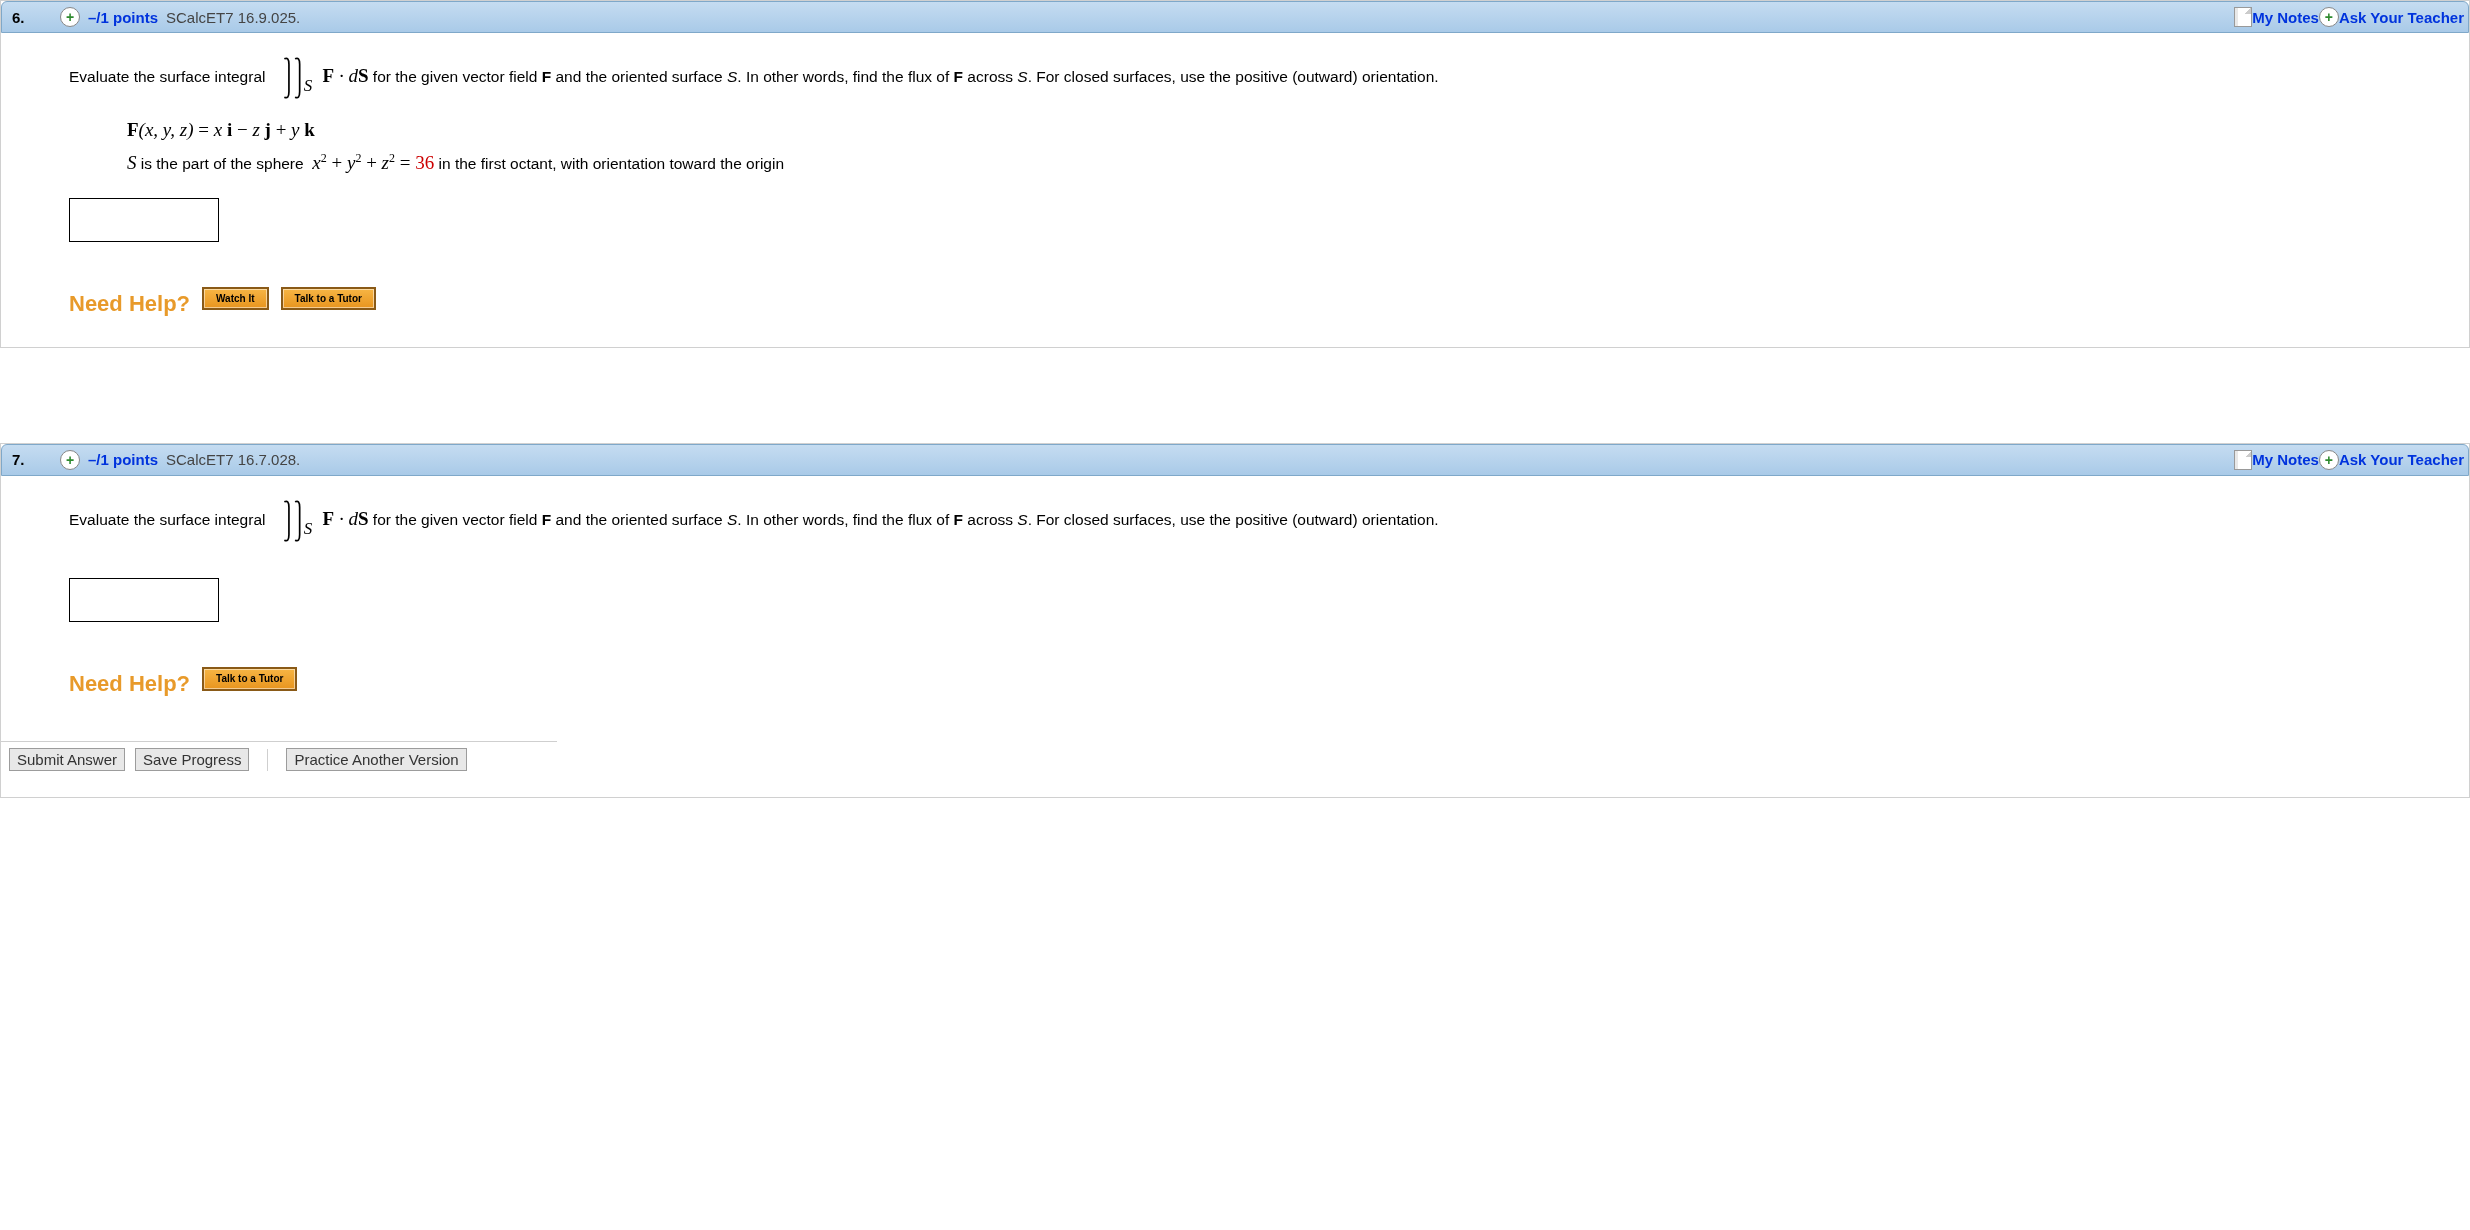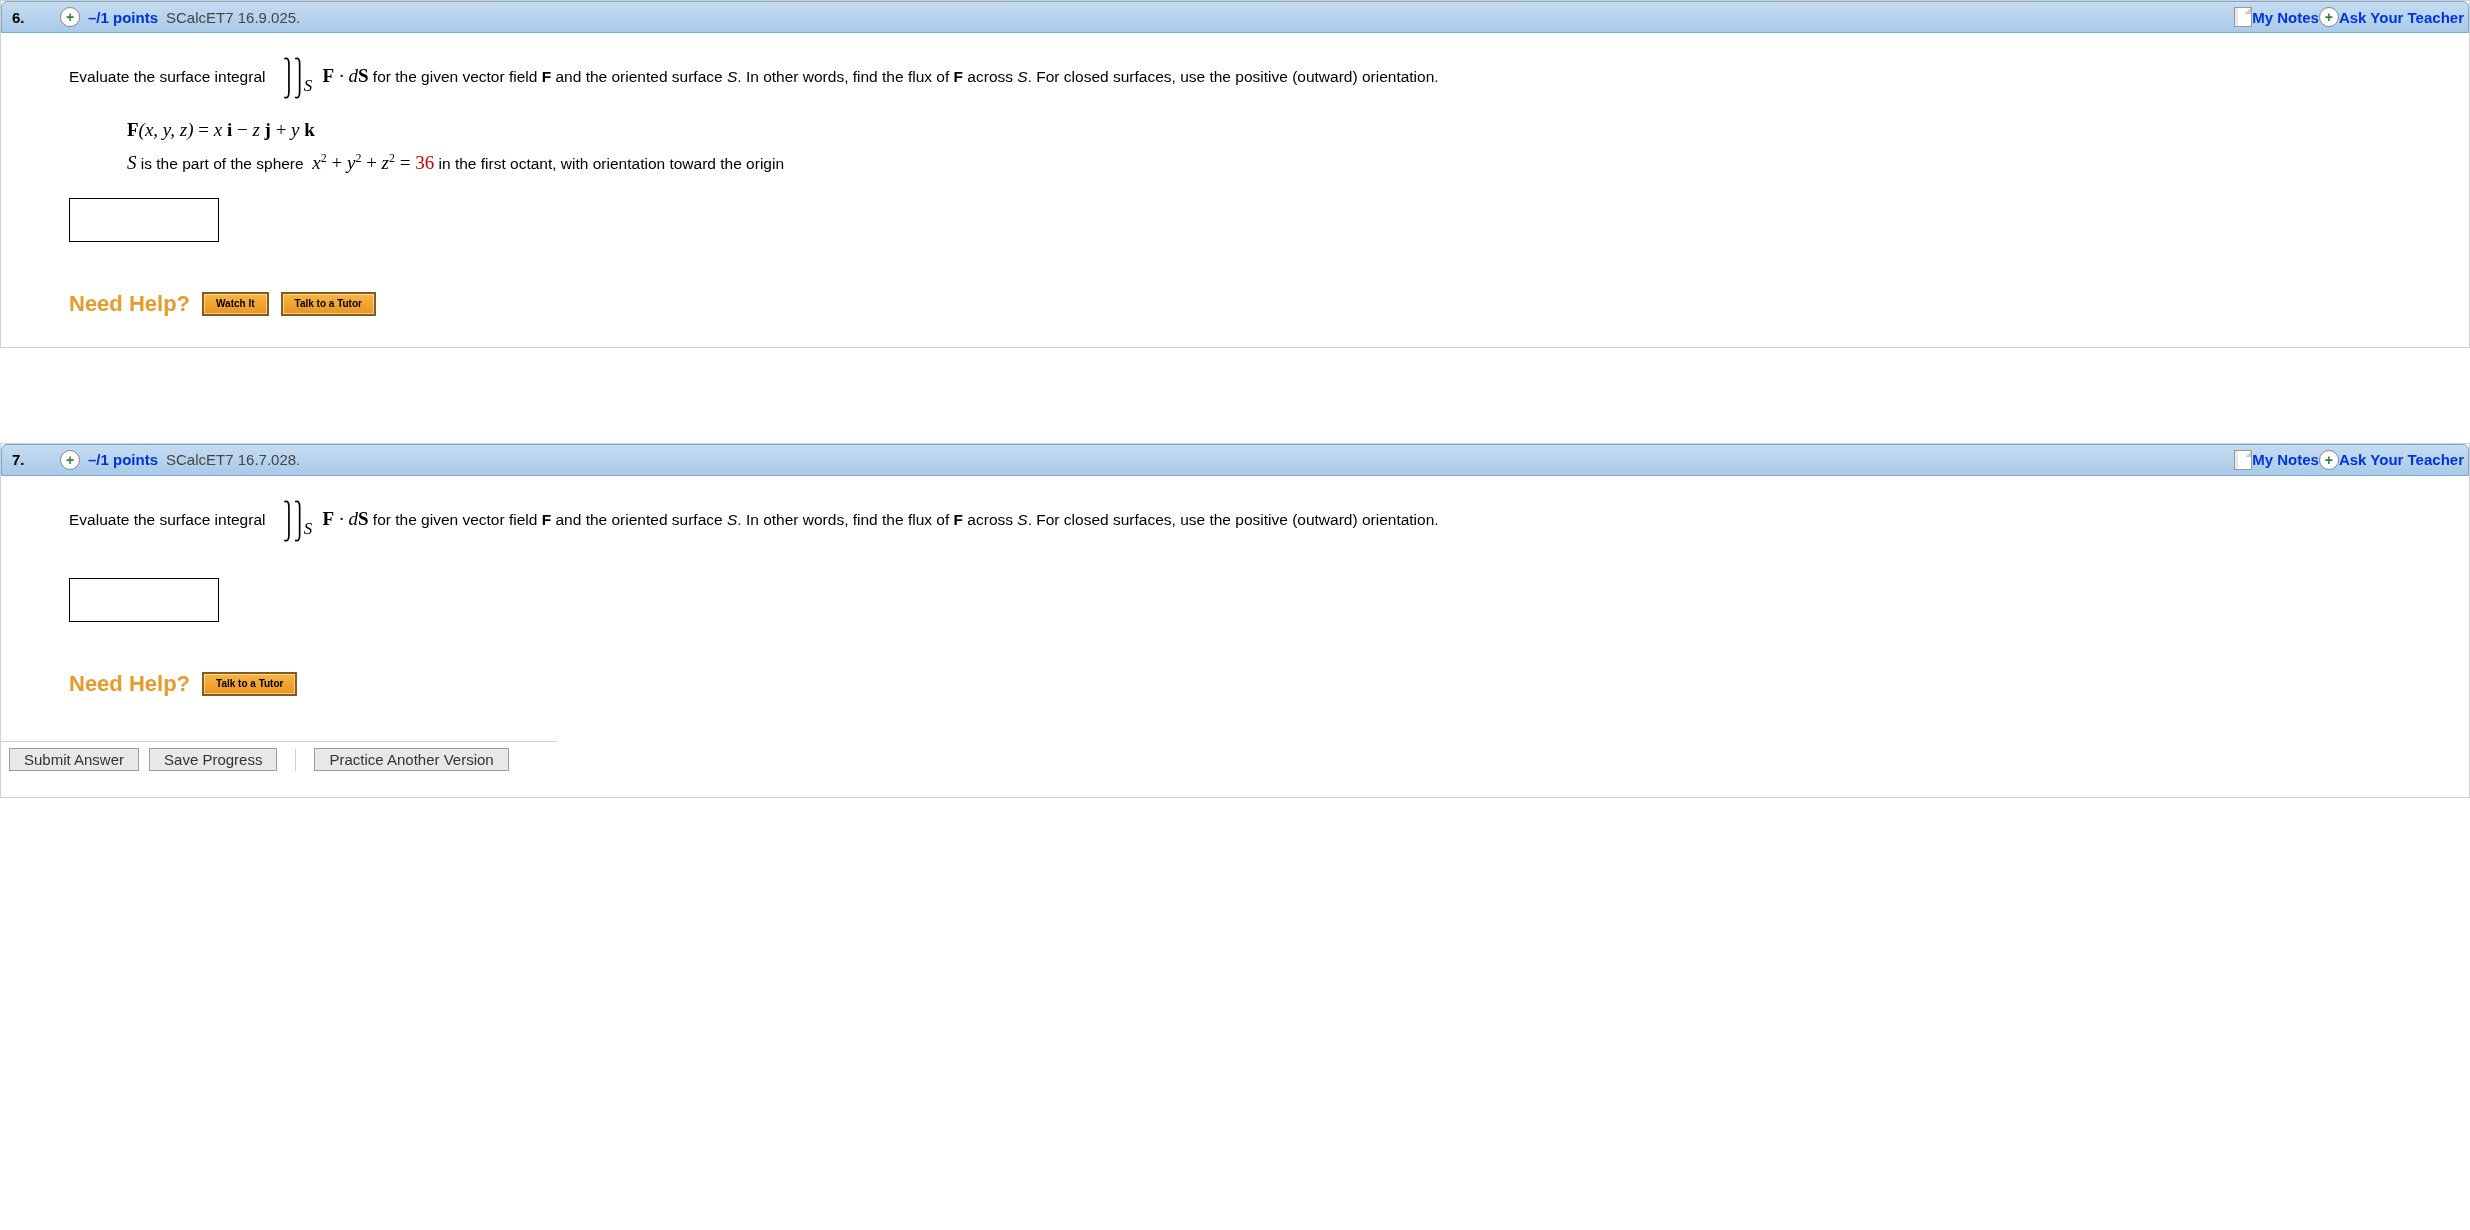--- a/index.html
+++ b/index.html
@@ -22,33 +22,33 @@
   .link-blue{color:#0033dd;font-weight:bold;cursor:pointer}
   .q-body{padding:22px 32px 26px 68px;line-height:1.55;border-top:none}
   .intro{margin:0 0 14px 0}
   .indent{margin-left:58px}
   .math{font-family:"Times New Roman",serif;font-style:italic;font-size:19px}
   .mb{font-weight:bold;font-style:normal}
   .mn{font-style:normal}
   sup{font-size:12px}
   .red{color:#cc0000;font-style:normal}
   .answer-box{display:inline-block;width:148px;height:42px;border:1px solid #000;margin:20px 0 8px 0;background:#fff}
-  .help-row{display:flex;align-items:center;gap:12px;margin-top:30px}
+  .help-row{display:flex;align-items:flex-start;gap:12px;margin-top:30px}
   .need-help{color:#e89a2a;font-weight:bold;font-size:22px}
   .orange-btn{display:inline-block;padding:2px 12px;font-size:10px;font-weight:bold;
     background:linear-gradient(#f7b544,#e8951f);border:2px solid #8a5a17;color:#000;cursor:pointer;
     box-shadow:0 0 0 1px rgba(255,255,255,.5) inset}
   .integral-wrap{display:inline-flex;align-items:center;vertical-align:middle;margin:0 6px}
   .iint{display:inline-flex;height:46px}
   .iint svg{height:46px}
   .sub-s{font-family:"Times New Roman",serif;font-style:italic;font-size:17px;align-self:flex-end;margin-left:-4px;margin-bottom:2px}
   .footer-bar{display:flex;align-items:center;gap:10px;margin:40px 0 0 -68px;
     padding:6px 8px 0 8px;border-top:1px solid #cfcfcf;font-size:15px;width:540px}
   .footer-divider{width:1px;height:22px;background:#cfcfcf;margin:0 8px}
-  .gray-btn{padding:2px 14px;background:#e8e8e8;border:1px solid #9c9c9c;color:#333;cursor:pointer;font-size:15px}
+  .gray-btn{padding:2px 7px;background:#e8e8e8;border:1px solid #9c9c9c;color:#333;cursor:pointer;font-size:15px}
 </style>
 </head>
 <body>
 
 <div class="question-block">
   <div class="q-header">
     <div class="q-header-left">
       <span class="q-num">6.</span>
       <span class="plus-circle">+</span>
       <span class="points">–/1 points</span>

